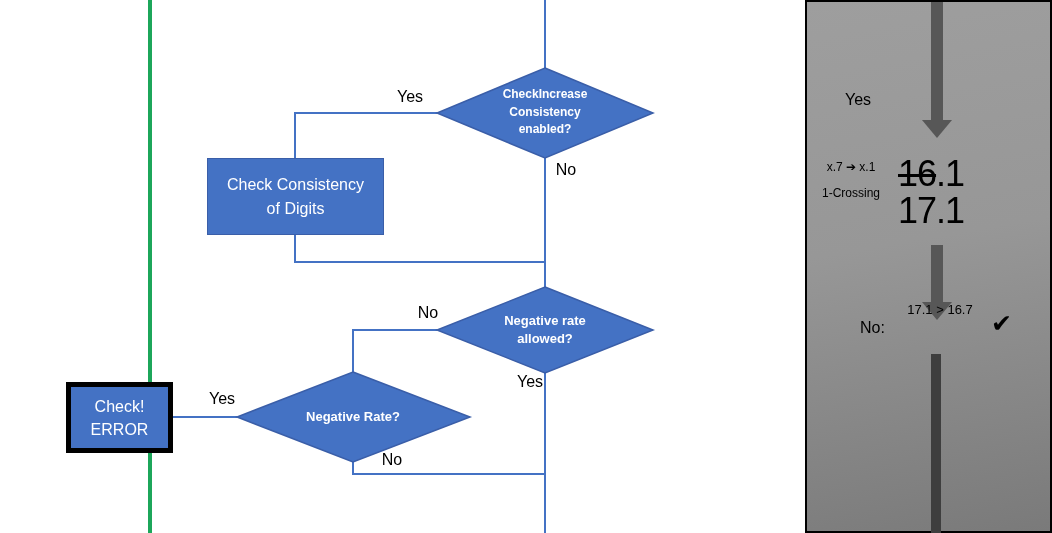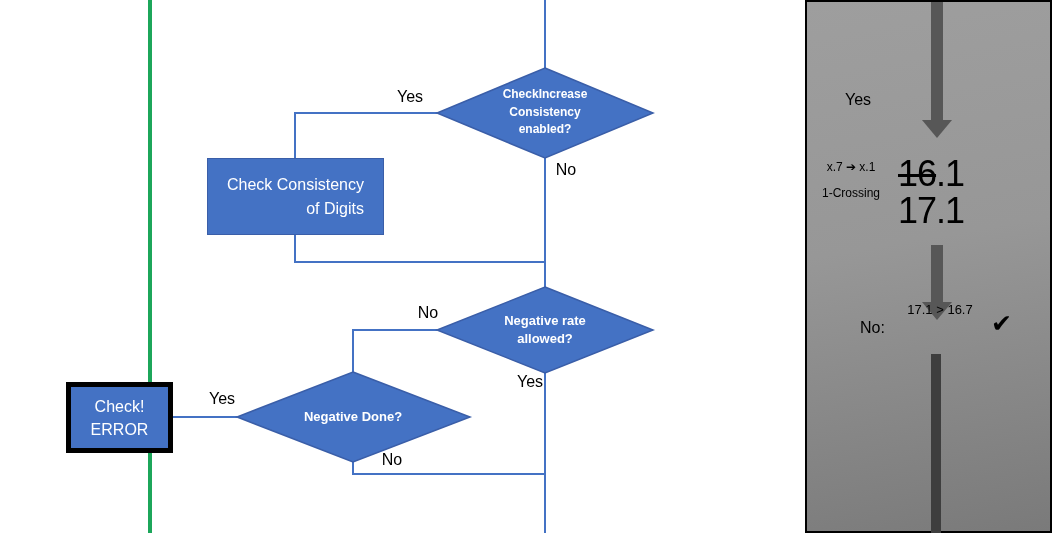--- a/index.html
+++ b/index.html
@@ -11,21 +11,21 @@
 
   
   .conn{position:absolute;background:#4472C4;z-index:2;}
 
   
   #diamond-layer{position:absolute;left:0;top:0;z-index:3;}
 
   
   .proc-box{position:absolute;left:207px;top:158px;width:177px;height:77px;background:#4472C4;
     border:1px solid #3A5EA8;box-sizing:border-box;display:flex;align-items:center;justify-content:center;
-    color:#fff;font-size:16px;line-height:24px;text-align:right;white-space:pre-line;z-index:4;}
+    color:#fff;font-size:16px;line-height:24px;text-align:center;white-space:pre-line;z-index:4;}
   .done-box{position:absolute;left:66px;top:382px;width:107px;height:71px;background:#4472C4;
     border:5px solid #000;box-sizing:border-box;display:flex;align-items:center;justify-content:center;
     color:#fff;font-size:16px;line-height:23px;text-align:center;white-space:pre-line;z-index:4;}
 
   
   .dtext{position:absolute;color:#fff;font-weight:600;text-align:center;white-space:pre-line;z-index:4;}
   .dtext-1{left:460px;top:86px;width:170px;font-size:12px;line-height:17.5px;}
   .dtext-2{left:460px;top:312px;width:170px;font-size:13px;line-height:18px;}
   .dtext-3{left:270px;top:409px;width:166px;font-size:13px;line-height:16px;}
 
@@ -71,21 +71,21 @@
     <polygon points="545,68 653,113 545,158 437,113" fill="#4472C4" stroke="#3A5EA8" stroke-width="1.5"></polygon>
     <polygon points="545,287 653,330 545,373 437,330" fill="#4472C4" stroke="#3A5EA8" stroke-width="1.5"></polygon>
     <polygon points="353,372 470,417 353,462 237,417" fill="#4472C4" stroke="#3A5EA8" stroke-width="1.5"></polygon>
   </svg>
 
   <div class="dtext dtext-1">CheckIncrease
 Consistency
 enabled?</div>
   <div class="dtext dtext-2">Negative rate
 allowed?</div>
-  <div class="dtext dtext-3">Negative Done?</div>
+  <div class="dtext dtext-3">Negative Rate?</div>
 
   <div class="proc-box">Check Consistency
 of Digits</div>
   <div class="done-box">Check!
 ERROR</div>
 
   <div class="lbl" style="left:388px;top:88px;width:44px;">Yes</div>
   <div class="lbl" style="left:546px;top:161px;width:40px;">No</div>
   <div class="lbl" style="left:408px;top:304px;width:40px;">No</div>
   <div class="lbl" style="left:508px;top:373px;width:44px;">Yes</div>

